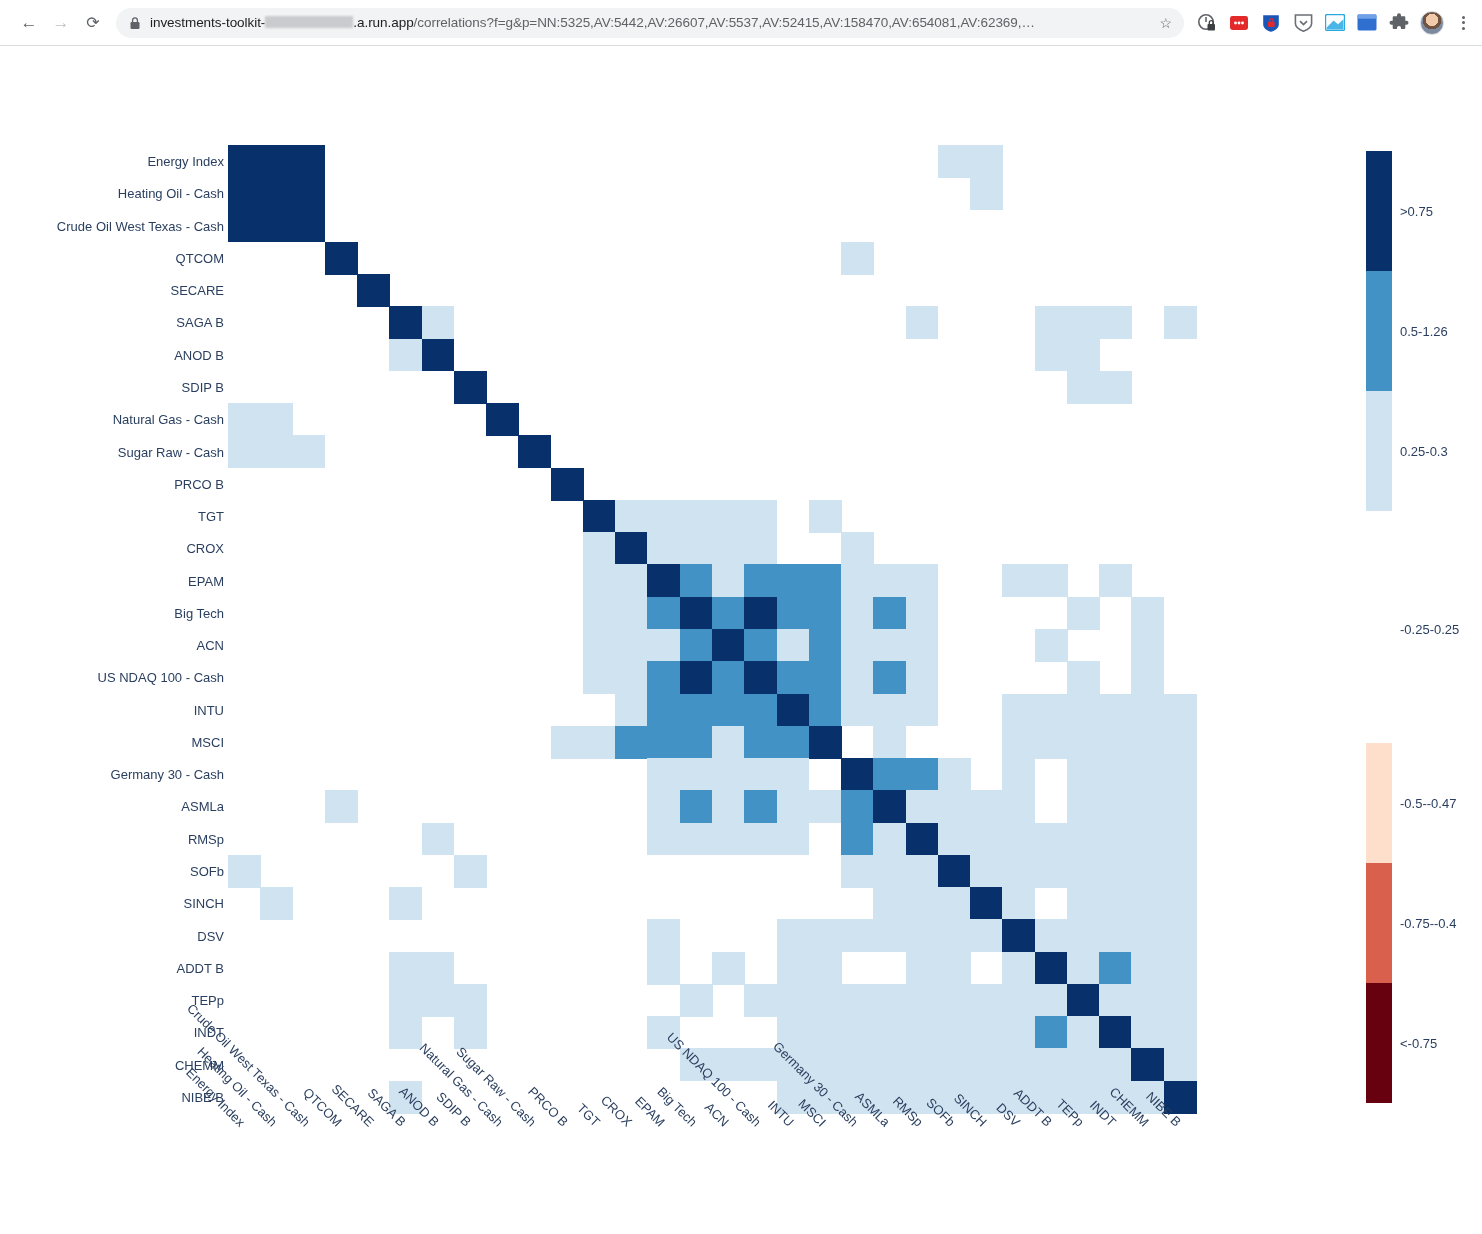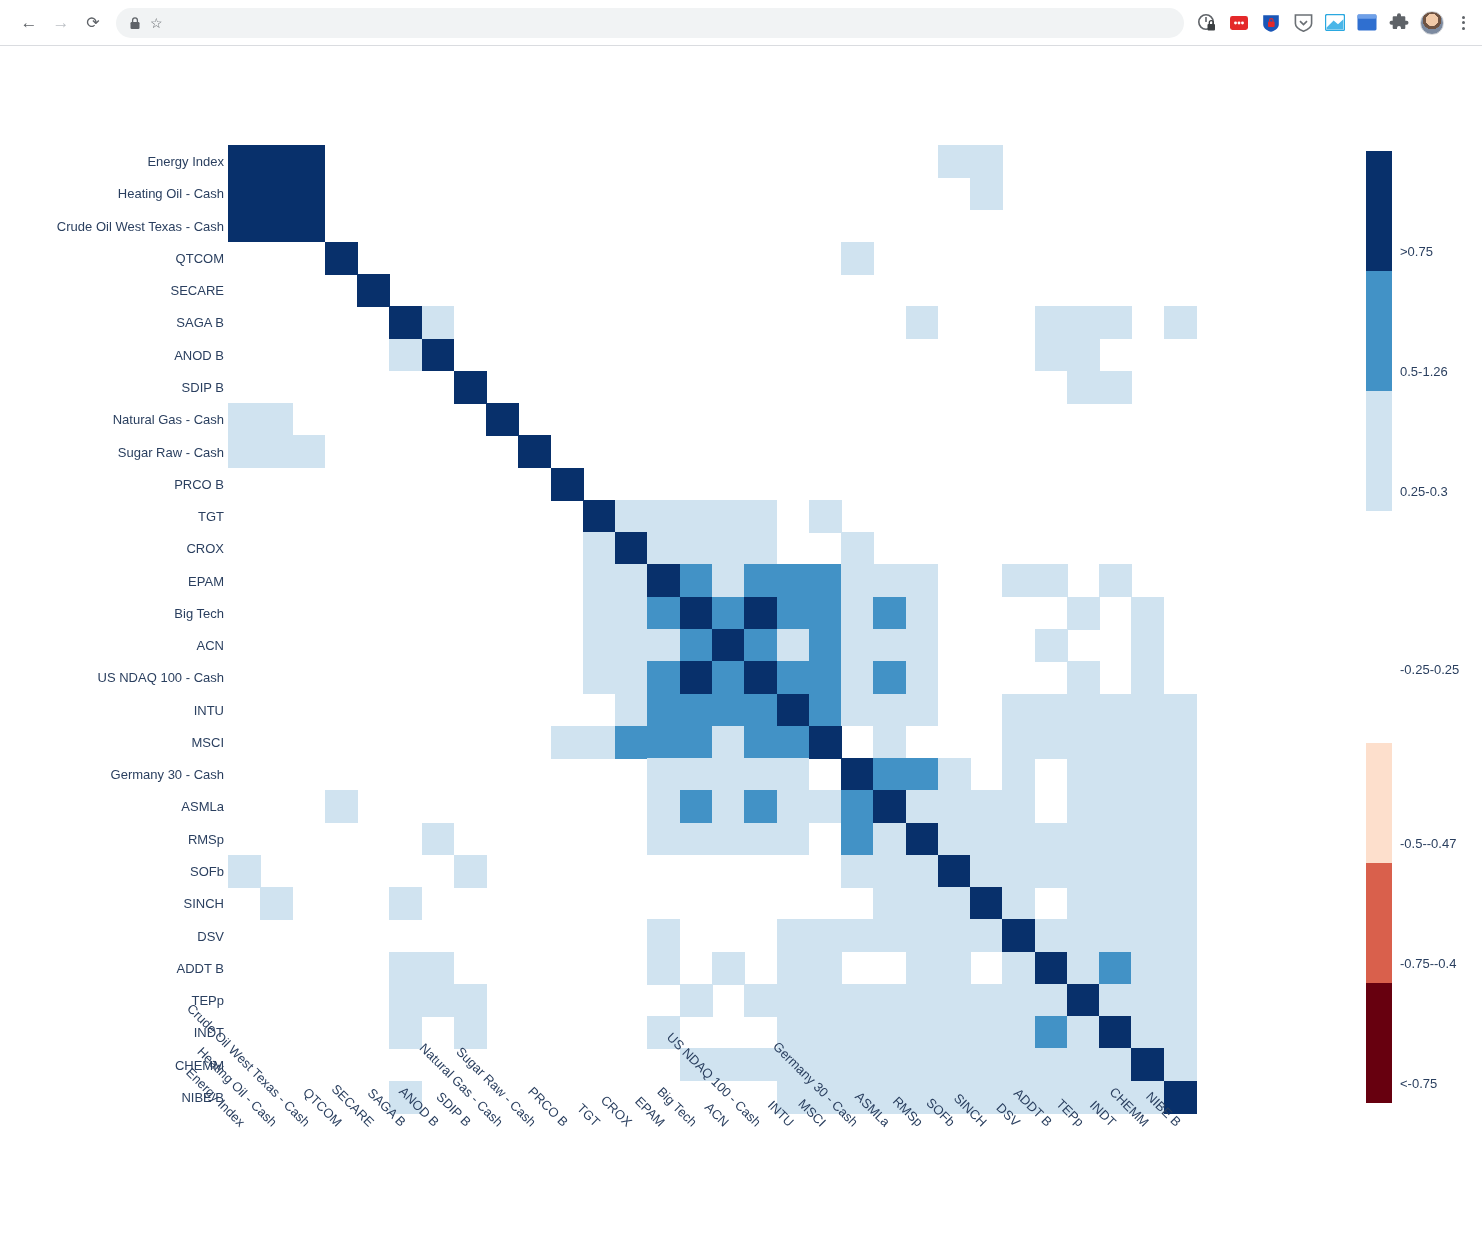--- a/index.html
+++ b/index.html
@@ -146,41 +146,41 @@
   }
 
   .legend { position:absolute; }
   .lg-swatch { position:absolute; width:26px; }
   .lg-text {
     position:absolute;
     font-size: 13px;
     color: #2a3f5f;
     white-space: nowrap;
     transform: translateY(-50%);
-    margin-top: 40px;
   }
 </style>
 </head>
 <body>
 
 <div class="browser">
 
 
   <div class="omnibar-row">
     <div class="navbtn">←</div>
     <div class="navbtn disabled">→</div>
     <div class="navbtn reload">⟳</div>
 
     <div class="urlbox">
       <span class="lock">
         <svg width="12" height="14" viewBox="0 0 12 14">
           <rect x="1.5" y="6" width="9" height="7" rx="1.2" fill="#5f6368"></rect>
           <path d="M3.6 6V4.2a2.4 2.4 0 0 1 4.8 0V6" stroke="#5f6368" stroke-width="1.3" fill="none"></path>
         </svg>
       </span>
+      <span class="urltext"><span>investments-toolkit-</span><span class="url-redact"></span><span>.a.run.app</span><span class="dim">/correlations?f=g&amp;p=NN:5325,AV:5442,AV:26607,AV:5537,AV:52415,AV:158470,AV:654081,AV:62369,…</span></span>
       <span class="star">☆</span>
     </div>
 
     <div class="exticons">
       <span class="exticon">
         <svg width="20" height="20" viewBox="0 0 20 20">
           <circle cx="9" cy="9" r="7.2" fill="none" stroke="#5f6368" stroke-width="1.6"></circle>
           <path d="M9 9 L9 4" stroke="#5f6368" stroke-width="1.6"></path>
           <rect x="10.5" y="11" width="7.5" height="6.5" rx="1" fill="#3c4043"></rect>
           <path d="M12.3 11V9.6a2 2 0 0 1 4 0V11" stroke="#3c4043" stroke-width="1.3" fill="none"></path>

